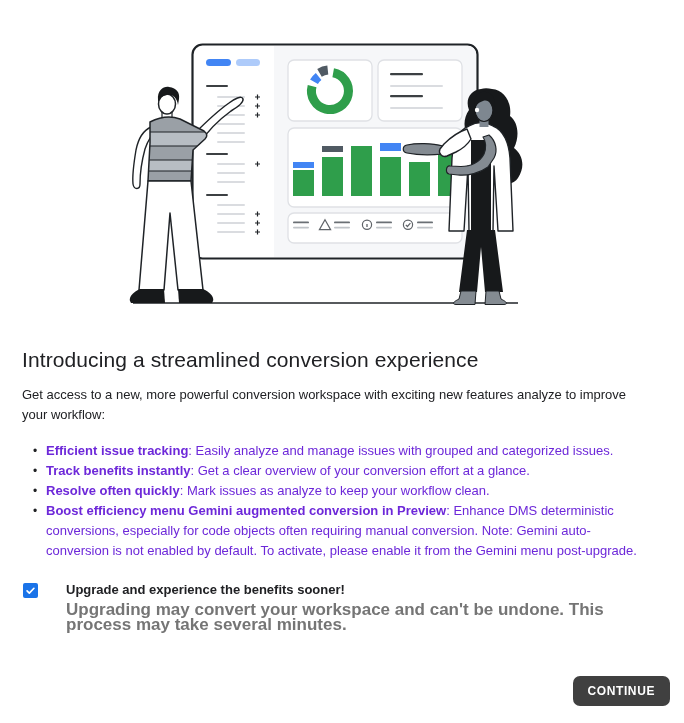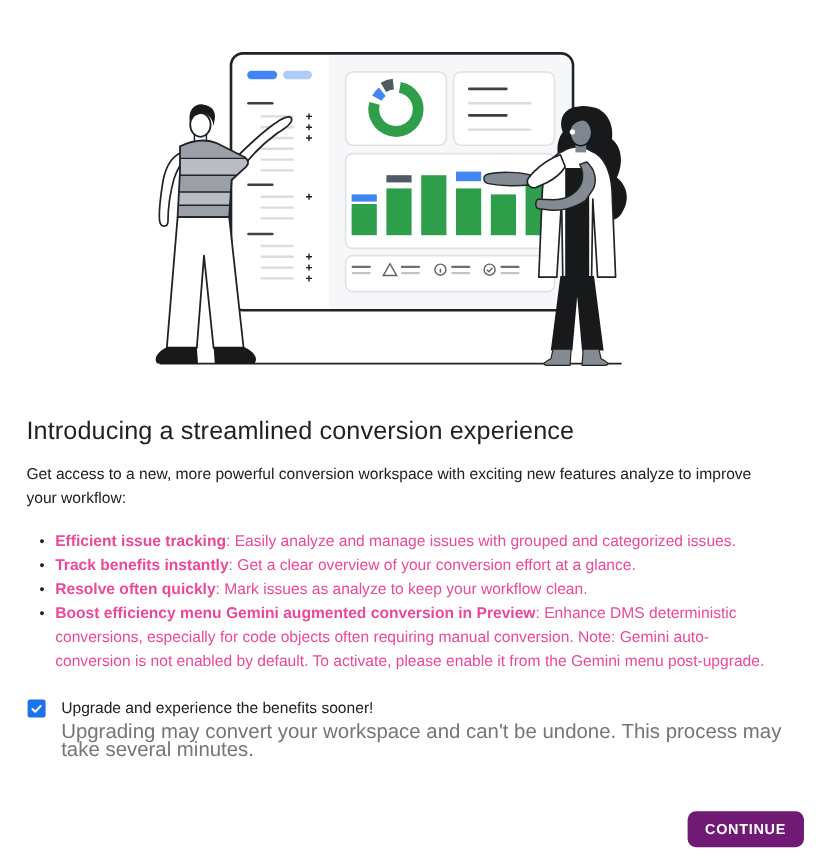--- a/index.html
+++ b/index.html
@@ -14,43 +14,43 @@
     font-size:21px;font-weight:400;color:#202124;
     margin:36px 0 0 0;letter-spacing:0.1px;
   }
   .intro{
     font-size:13px;line-height:20px;margin-top:13px;max-width:622px;color:#202124;
   }
   ul.benefits{
     list-style:none;margin:16px 0 0 0;padding:0 0 0 11px;max-width:618px;
   }
   ul.benefits li{
-    font-size:13px;line-height:20px;position:relative;padding-left:13px;color:#ec4899;
+    font-size:13px;line-height:20px;position:relative;padding-left:13px;color:#6d28d9;
   }
   ul.benefits li::before{
     content:"\2022";position:absolute;left:0;top:0;color:#202124;font-size:12px;
   }
   ul.benefits b{font-weight:bold;}
   .checkbox-row{
     display:flex;align-items:flex-start;margin-top:21px;
   }
   .checkbox{
     width:15px;height:15px;border-radius:2px;background:#1a73e8;
     display:flex;align-items:center;justify-content:center;
     flex:0 0 auto;margin:1px 0 0 1px;cursor:pointer;
   }
   .checkbox svg{display:block;}
-  .checkbox-texts{margin-left:13px;}
+  .checkbox-texts{margin-left:28px;font-weight:bold;}
   .checkbox-label{font-size:13px;line-height:16px;color:#202124;cursor:pointer;display:block;}
   .checkbox-note{font-size:17px;line-height:15px;color:#757575;margin-top:4px;display:block;}
   .footer{
     position:absolute;right:14px;bottom:17px;
   }
   .continue-btn{
-    background:#701a75;color:#ffffff;border:none;border-radius:7px;
+    background:#404040;color:#ffffff;border:none;border-radius:7px;
     height:30px;padding:0 15px;font-family:"Liberation Sans",sans-serif;
     font-size:12px;font-weight:bold;letter-spacing:0.6px;cursor:pointer;
   }
 </style>
 </head>
 <body>
 
 <div class="illustration-wrap">
 <svg width="684" height="312" viewBox="0 0 684 312" xmlns="http://www.w3.org/2000/svg">
 

